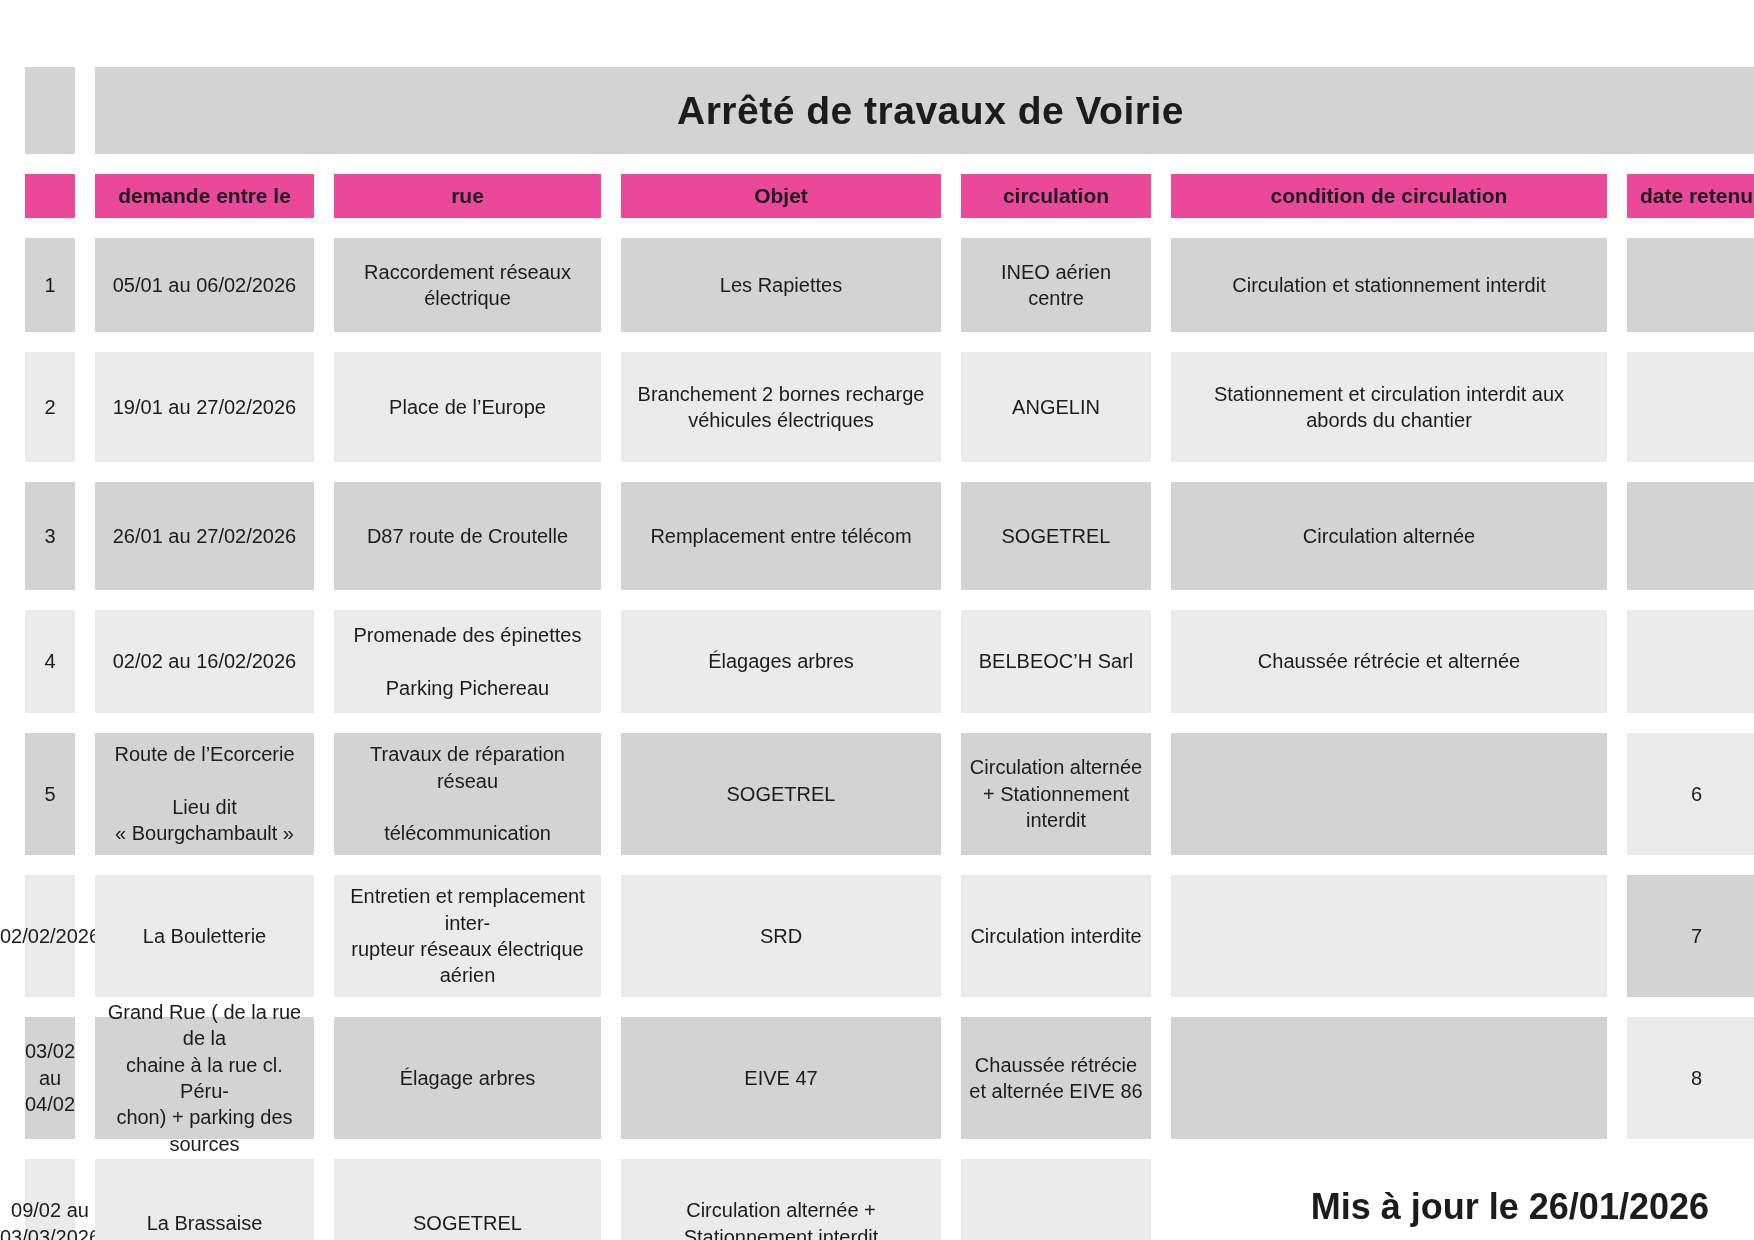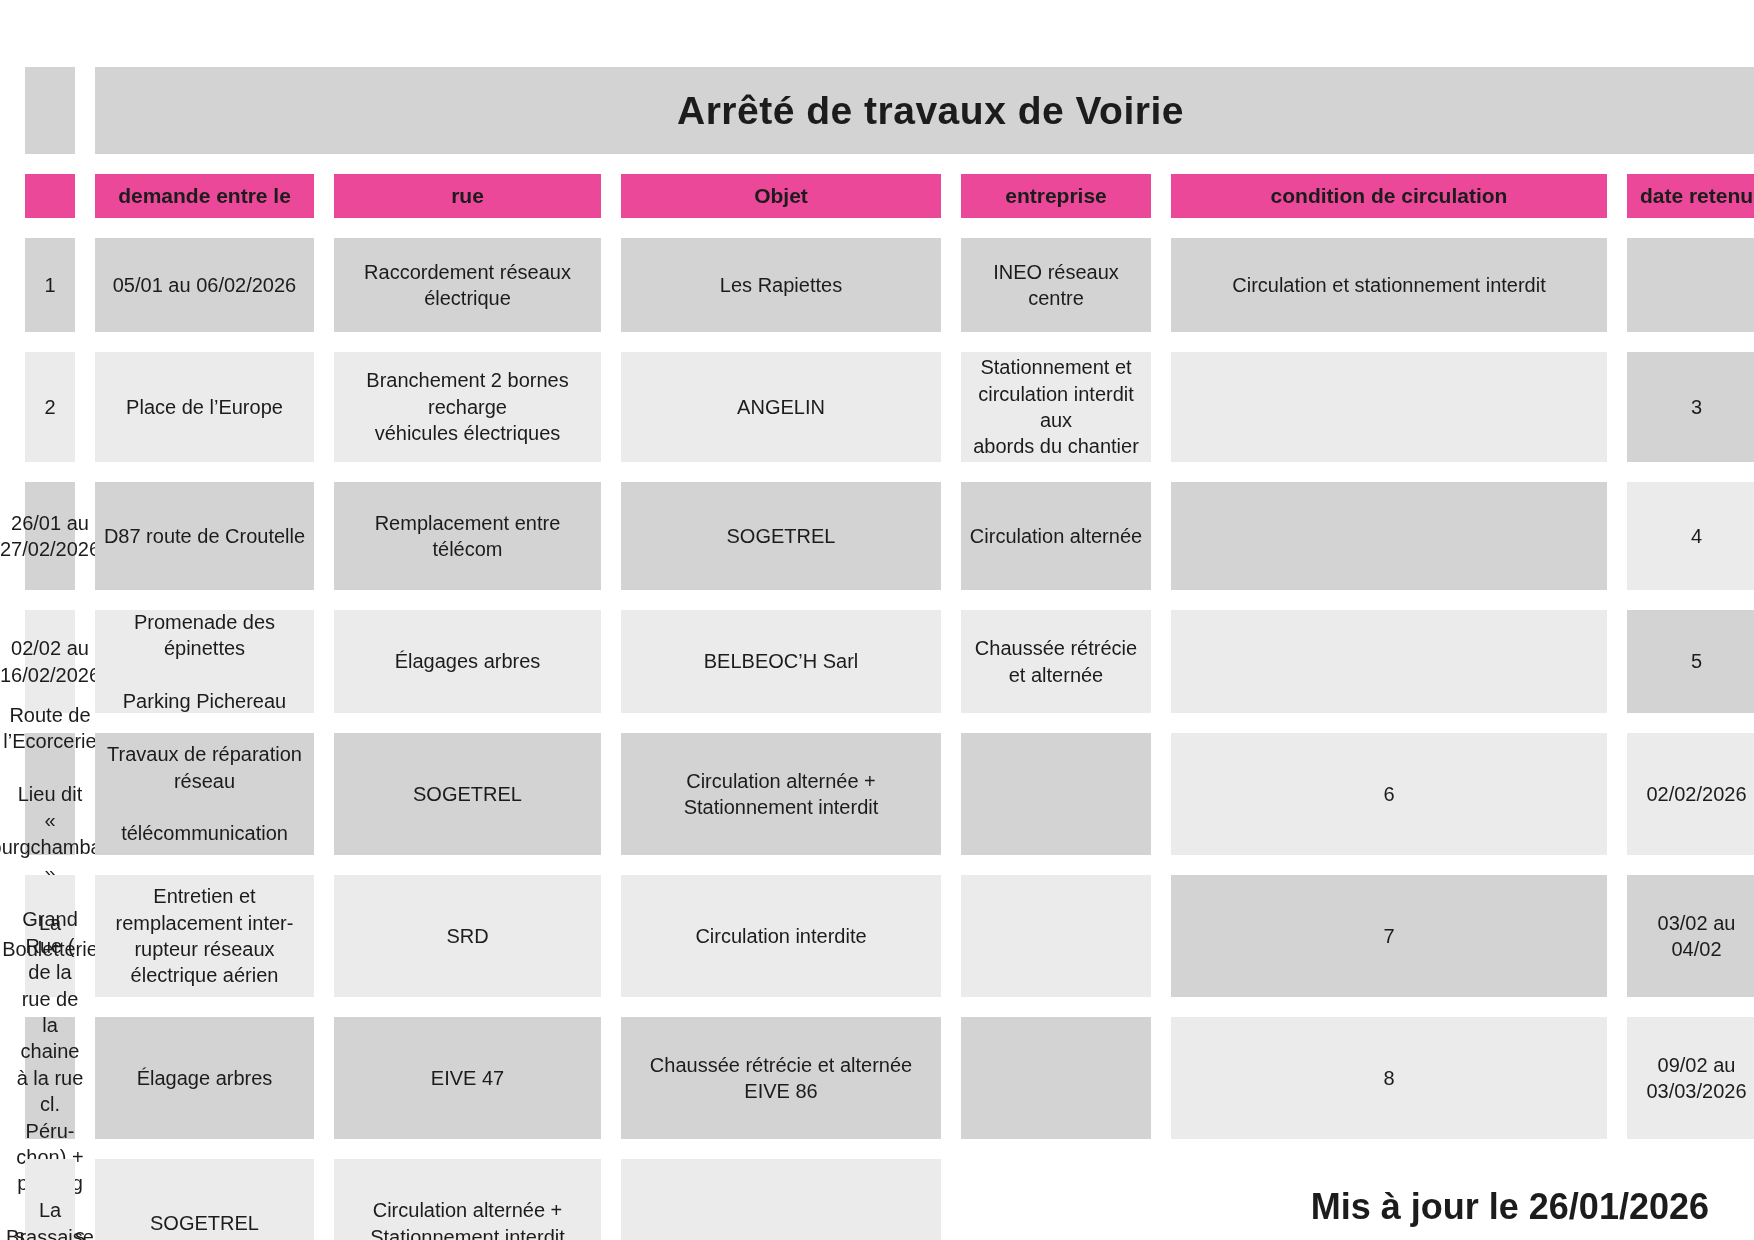--- a/index.html
+++ b/index.html
@@ -46,32 +46,33 @@
 <body>
 
 <div class="grid" id="grid">
   <div class="cell corner"></div>
   <div class="cell title-cell">Arrêté de travaux de Voirie</div>
 
 <div class="cell header"></div>
     <div class="cell header">demande entre le</div>
     <div class="cell header">rue</div>
     <div class="cell header">Objet</div>
-    <div class="cell header">entreprise</div>
+    <div class="cell header">circulation</div>
     <div class="cell header">condition de circulation</div>
     <div class="cell header">date retenu</div>
     <div class="cell dark">1</div>
     <div class="cell dark">05/01 au 06/02/2026</div>
     <div class="cell dark">Raccordement réseaux électrique</div>
     <div class="cell dark">Les Rapiettes</div>
-    <div class="cell dark">INEO réseaux
+    <div class="cell dark">INEO aérien
 centre</div>
     <div class="cell dark">Circulation et stationnement interdit</div>
     <div class="cell dark"></div>
     <div class="cell light">2</div>
+    <div class="cell light">19/01 au 27/02/2026</div>
     <div class="cell light">Place de l’Europe</div>
     <div class="cell light">Branchement 2 bornes recharge
 véhicules électriques</div>
     <div class="cell light">ANGELIN</div>
     <div class="cell light">Stationnement et circulation interdit aux
 abords du chantier</div>
     <div class="cell light"></div>
     <div class="cell dark">3</div>
     <div class="cell dark">26/01 au 27/02/2026</div>
     <div class="cell dark">D87 route de Croutelle</div>

